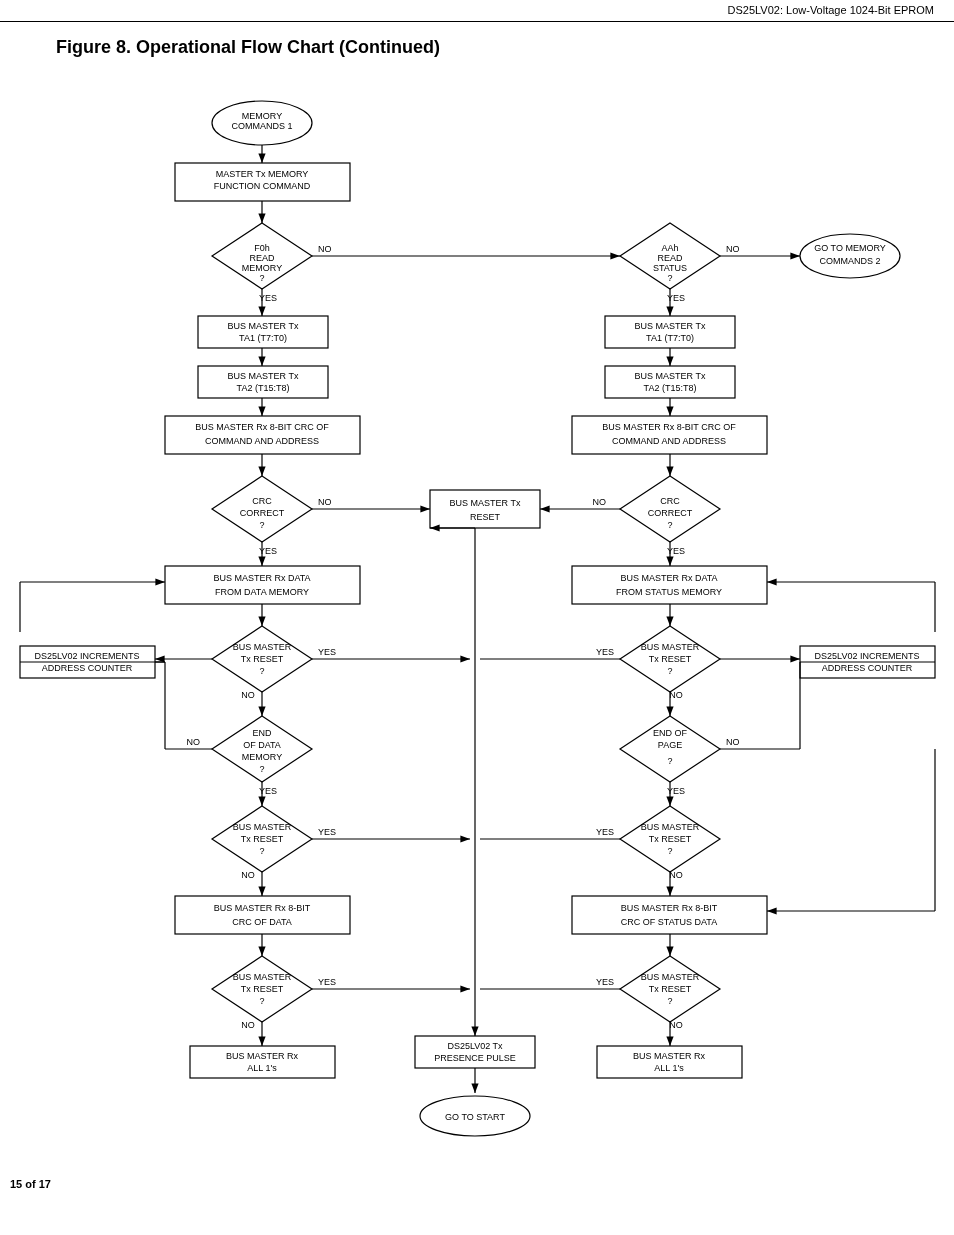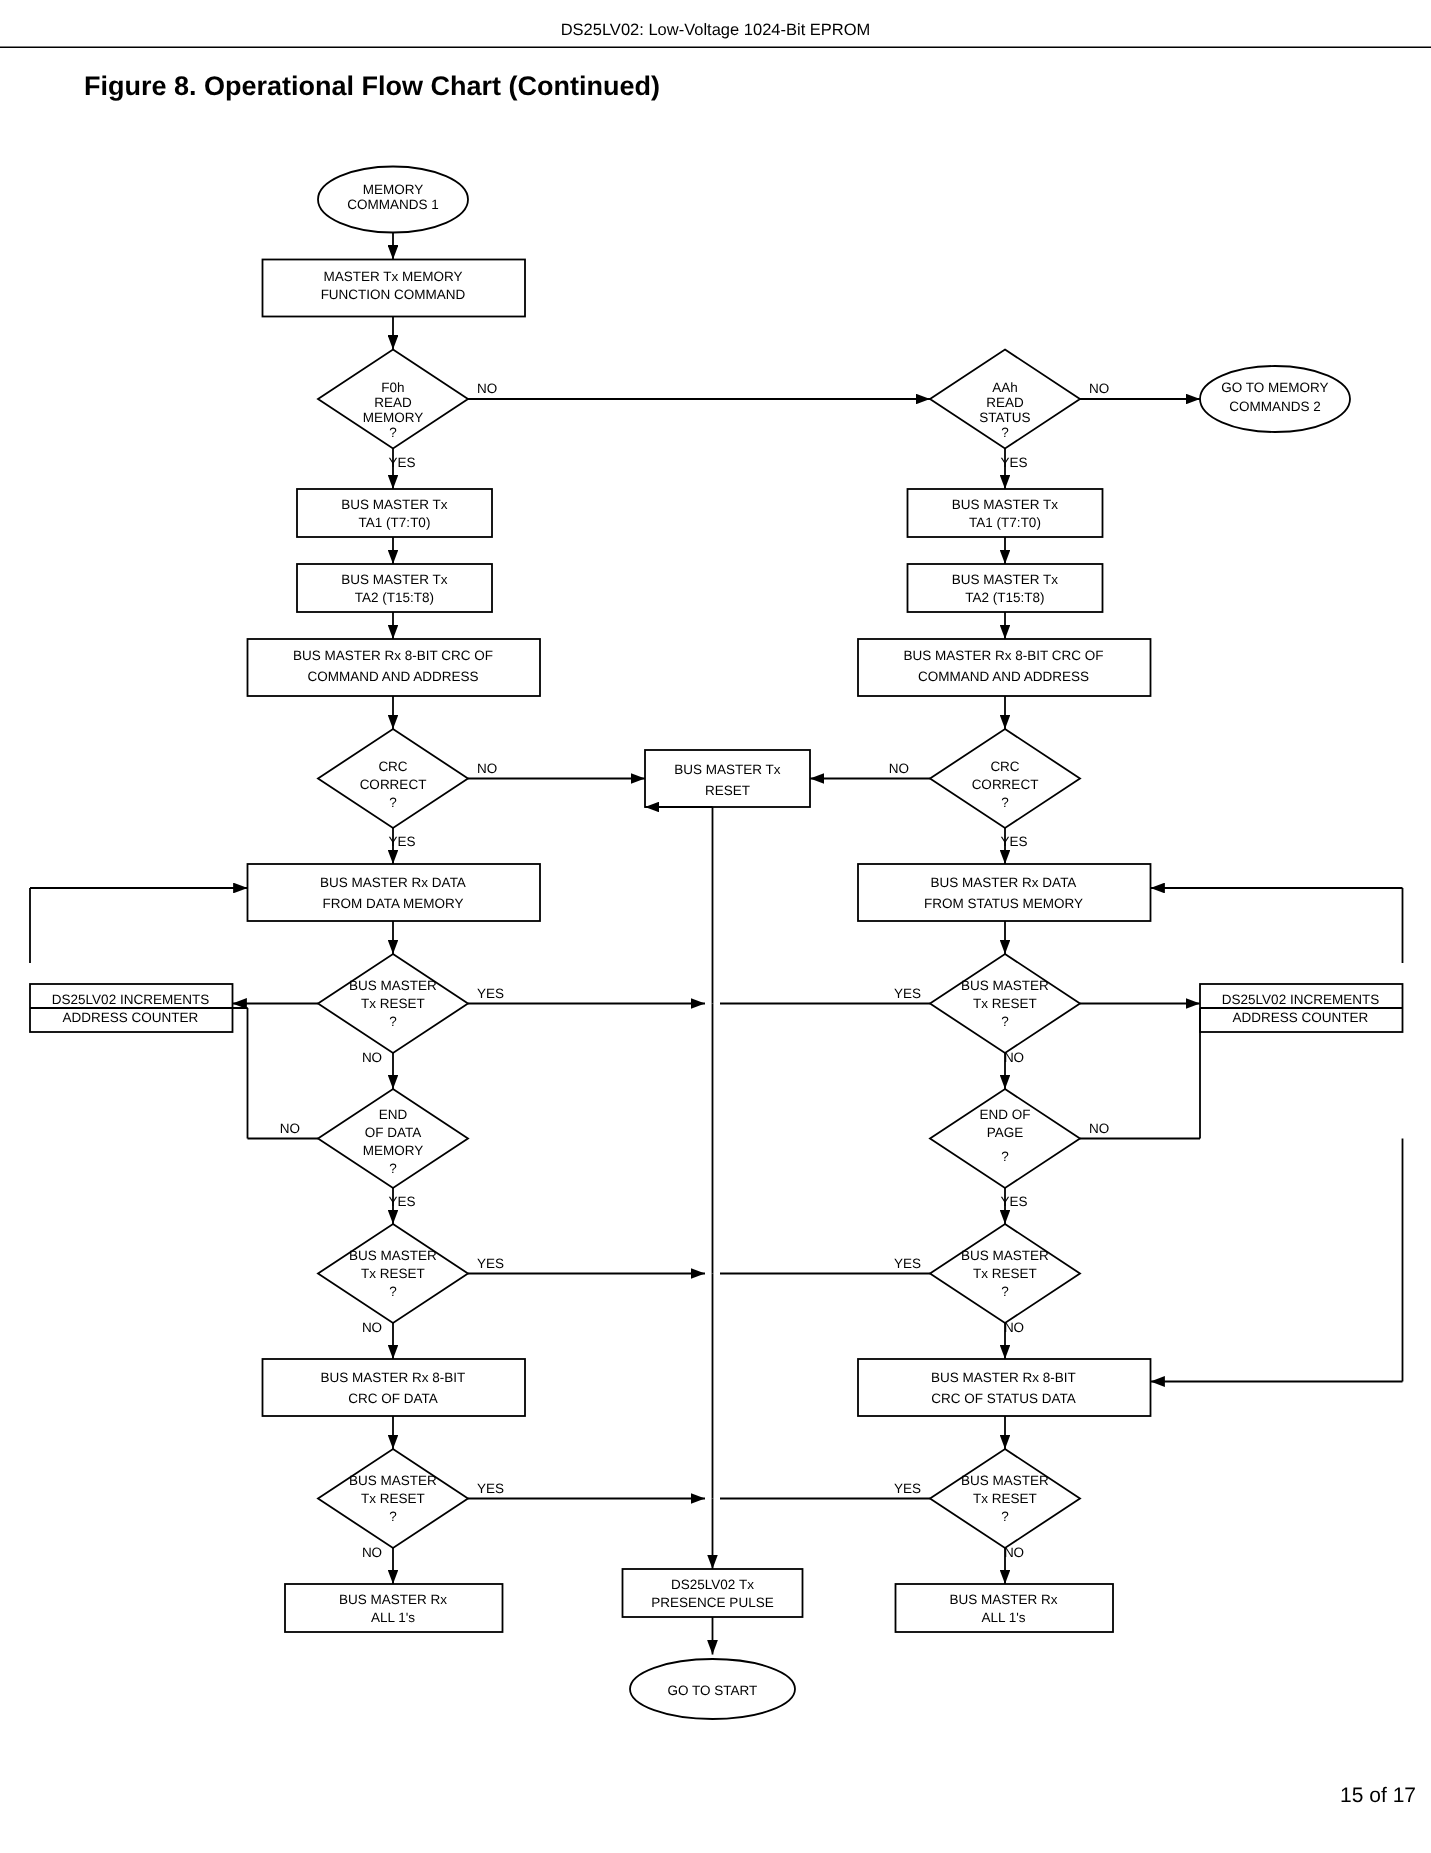--- a/index.html
+++ b/index.html
@@ -4,46 +4,46 @@
   <style>
     * { box-sizing: border-box; margin: 0; padding: 0; }
     body {
       font-family: Arial, sans-serif;
       background: #fff;
       width: 954px;
       min-height: 1235px;
       position: relative;
     }
     .page-header {
-      text-align: center;
-      padding: 14px 20px 5px;
+      text-align: right;
+      padding: 4px 20px 5px;
       font-size: 11px;
       border-bottom: 1px solid #000;
     }
     .page-title {
       font-size: 18px;
       font-weight: bold;
       padding: 15px 56px 10px;
     }
     .flowchart-container {
       position: relative;
       width: 954px;
       height: 1100px;
       overflow: hidden;
       text-align: right;
     }
     svg {
       width: 954px;
       height: 1100px;
     }
     .page-footer {
-      text-align: right;
-      font-size: 14px;
+      text-align: left;
+      font-size: 11px;
       padding: 10px;
-      font-weight: normal;
+      font-weight: bold;
     }
     text {
       font-family: Arial, sans-serif;
       font-size: 9px;
     }
   </style>
 </head>
 <body>
 
 <div class="page-header">

